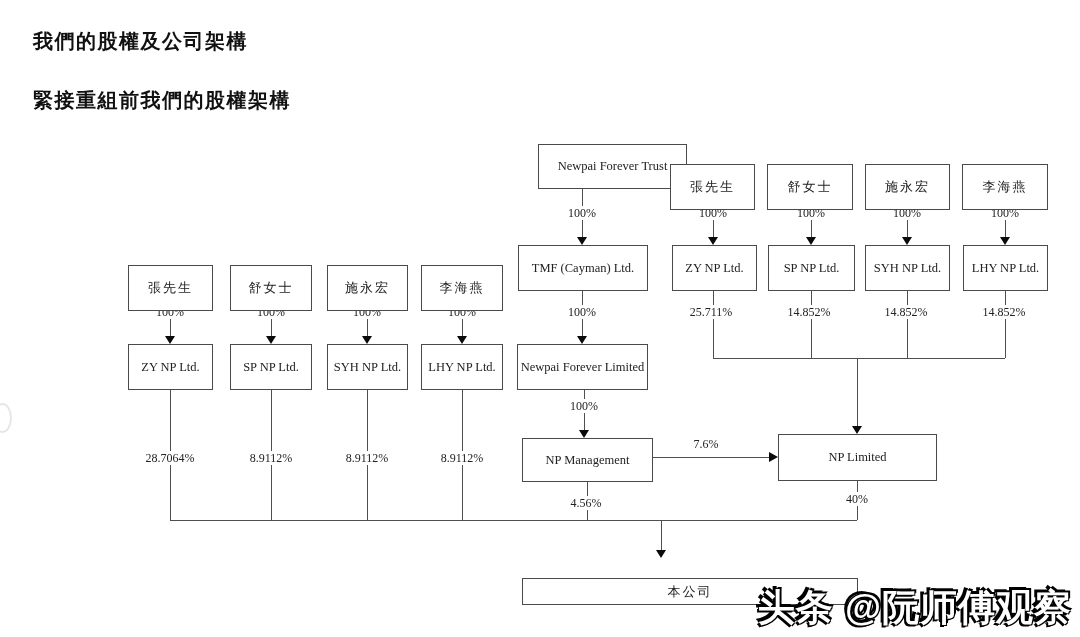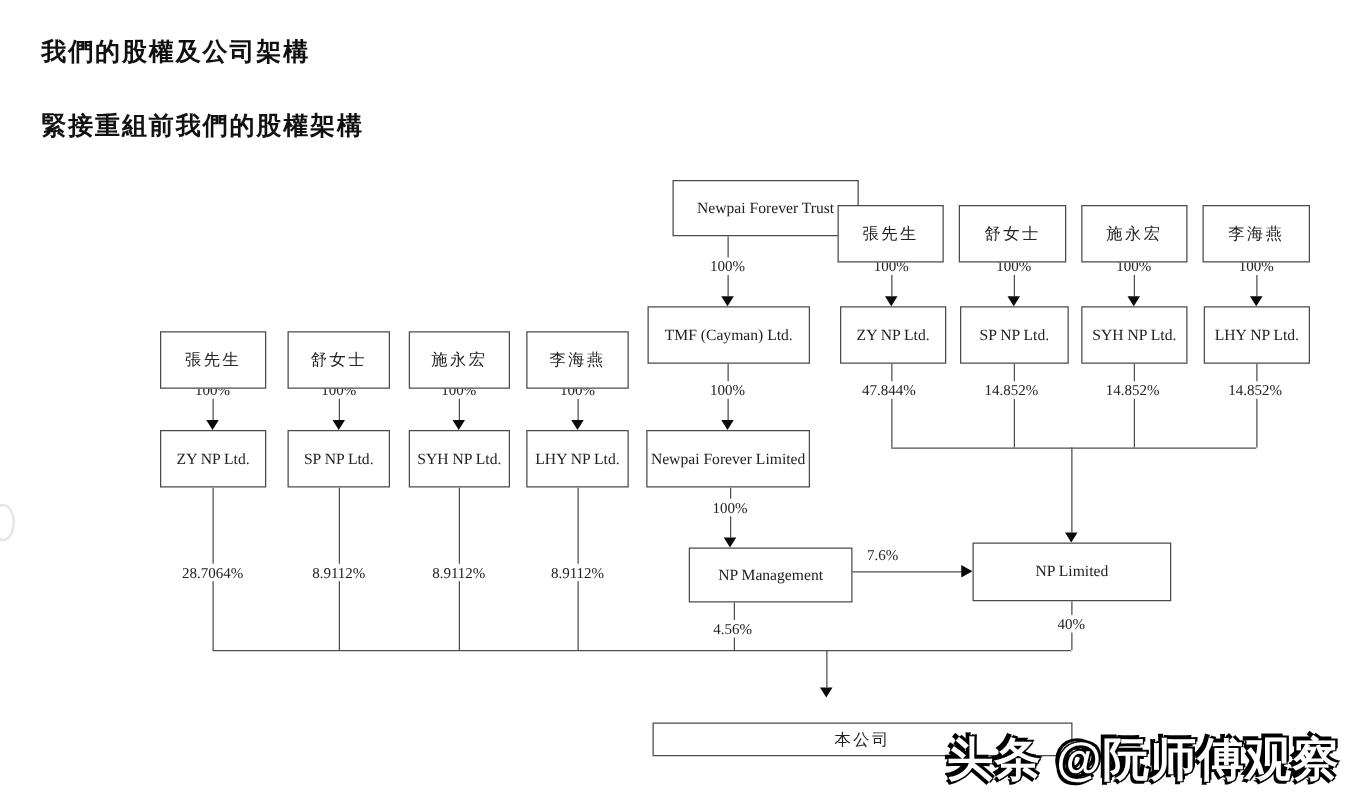--- a/index.html
+++ b/index.html
@@ -79,21 +79,21 @@
   <div class="pct" style="left:811px;top:206px;">100%</div>
   <div class="pct" style="left:907px;top:206px;">100%</div>
   <div class="pct" style="left:1005px;top:206px;">100%</div>
 
   <div class="pct" style="left:170px;top:305px;">100%</div>
   <div class="pct" style="left:271px;top:305px;">100%</div>
   <div class="pct" style="left:367px;top:305px;">100%</div>
   <div class="pct" style="left:462px;top:305px;">100%</div>
   <div class="pct" style="left:582px;top:305px;">100%</div>
 
-  <div class="pct" style="left:711px;top:305px;">47.844%</div>
+  <div class="pct" style="left:711px;top:305px;">25.711%</div>
   <div class="pct" style="left:809px;top:305px;">14.852%</div>
   <div class="pct" style="left:906px;top:305px;">14.852%</div>
   <div class="pct" style="left:1004px;top:305px;">14.852%</div>
 
   <div class="pct" style="left:584px;top:399px;">100%</div>
   <div class="pct" style="left:706px;top:437px;">7.6%</div>
 
   <div class="pct" style="left:170px;top:451px;">28.7064%</div>
   <div class="pct" style="left:271px;top:451px;">8.9112%</div>
   <div class="pct" style="left:367px;top:451px;">8.9112%</div>
@@ -135,20 +135,20 @@
   <div class="box" style="left:768px;top:245px;width:87px;height:46px;">SP NP Ltd.</div>
   <div class="box" style="left:865px;top:245px;width:85px;height:46px;">SYH NP Ltd.</div>
   <div class="box" style="left:963px;top:245px;width:85px;height:46px;">LHY NP Ltd.</div>
 
   <div class="box" style="left:128px;top:344px;width:85px;height:46px;">ZY NP Ltd.</div>
   <div class="box" style="left:230px;top:344px;width:82px;height:46px;">SP NP Ltd.</div>
   <div class="box" style="left:327px;top:344px;width:81px;height:46px;">SYH NP Ltd.</div>
   <div class="box" style="left:421px;top:344px;width:82px;height:46px;">LHY NP Ltd.</div>
 
   <div class="box" style="left:517px;top:344px;width:131px;height:46px;">Newpai Forever Limited</div>
-  <div class="box" style="left:522px;top:438px;width:131px;height:44px;margin-left:29px;">NP Management</div>
+  <div class="box" style="left:522px;top:438px;width:131px;height:44px;">NP Management</div>
   <div class="box" style="left:778px;top:434px;width:159px;height:47px;">NP Limited</div>
   <div class="box cjk" style="left:522px;top:558px;width:336px;height:27px;">本公司</div>
 
   <div class="edge-artifact"></div>
 
   <div class="watermark">头条 @阮师傅观察</div>
 </div>
 
 </body></html>

